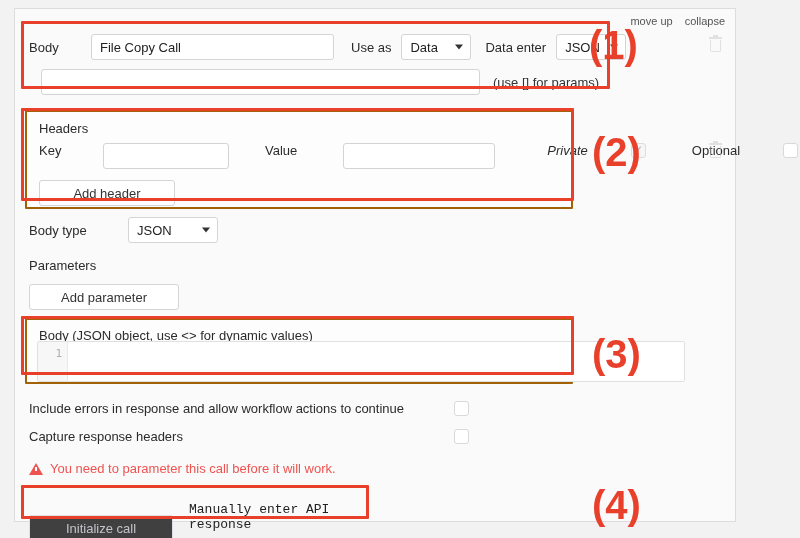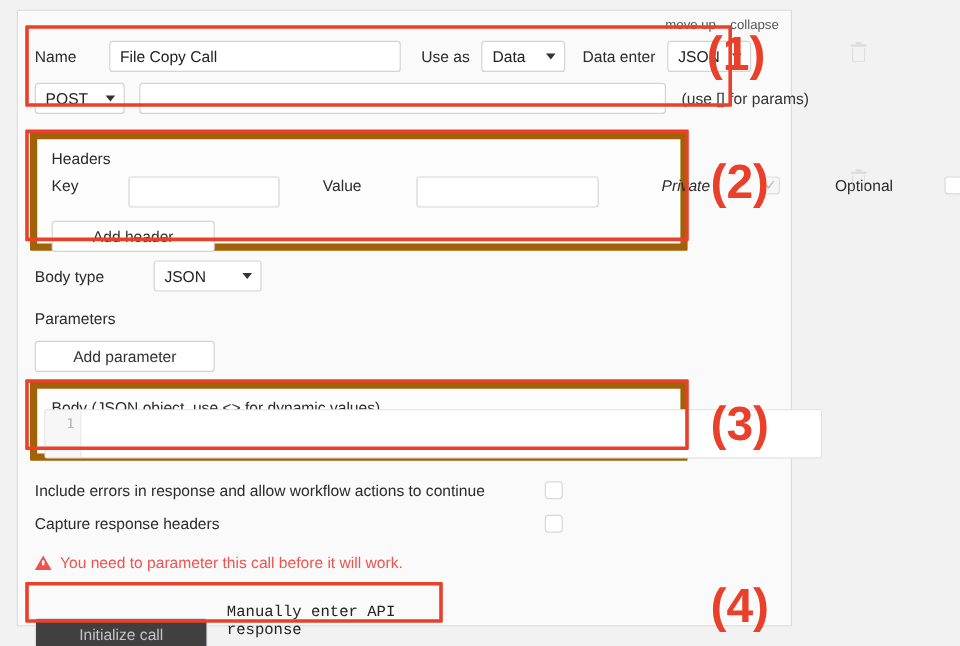--- a/index.html
+++ b/index.html
@@ -14,21 +14,21 @@
     font-size: 13px;
     color: #2b2b2b;
     overflow: hidden;
   }
 
   
   .card {
     position: absolute;
     left: 14px;
     top: 8px;
-    width: 646px;
+    width: 722px;
     height: 514px;
     background: #fafafa;
     border: 1px solid #dcdcdc;
     box-sizing: border-box;
   }
 
   
   .util-row {
     position: absolute;
     right: 10px;
@@ -131,21 +131,21 @@
     color: #b5b5b5;
     font-size: 12px;
     line-height: 1;
     margin-top: -1px;
   }
   .chk.checked { background: #f6f6f6; border-color: #dddddd; }
   .chk.checked .tick { display: block; }
 
   
   .group {
-    border: 6px solid #a16207;
+    border: 2px solid #a16207;
     background: #fdfdfd;
     box-sizing: border-box;
     border-radius: 1px;
   }
 
   
   .editor {
     background: #fff;
     border: 1px solid #e0e0e0;
     box-sizing: border-box;
@@ -251,39 +251,35 @@
     <span class="util-link">move up</span>
     <span class="util-link">collapse</span>
   </div>
 
   <div class="trash" style="position:absolute; left:694px; top:28px;">
     <span class="lid"></span>
     <span class="can"></span>
   </div>
 
   <div style="position:absolute; left:14px; top:25px; display:flex; align-items:center;">
-    <span class="lbl" style="width:62px;">Name</span>
+    <span class="lbl" style="width:62px;">Body</span>
     <input class="txt" style="width: 243px;" value="File Copy Call">
     <span class="lbl" style="margin-left:17px;">Use as</span>
     <div class="sel" style="width:70px; margin-left:10px;text-align:right;">
       <span>Data</span>
       <span class="caret"></span>
     </div>
     <span class="lbl" style="margin-left:14px;">Data enter</span>
     <div class="sel" style="width:70px; margin-left:10px;">
       <span>JSON</span>
       <span class="caret"></span>
     </div>
   </div>
 
   <div style="position:absolute; left:14px; top:60px; display:flex; align-items:center;">
-    <div class="sel" style="width:75px;">
-      <span>POST</span>
-      <span class="caret"></span>
-    </div>
     <input class="txt" style="width: 439px; margin-left: 12px;" value="">
     <span class="lbl" style="margin-left:13px; color:#333;">(use [] for params)</span>
   </div>
 
   <div class="group" style="position:absolute; left:10px; top:101px; width:548px; height:99px;">
     <div class="lbl" style="position:absolute; left:12px; top:9px;">Headers</div>
 
     <div style="position:absolute; left:12px; top:31px; display:flex; align-items:flex-start;gap:36px;">
       <span class="lbl" style="width:28px;">Key</span>
       <input class="txt" style="width: 126px;" value="">

